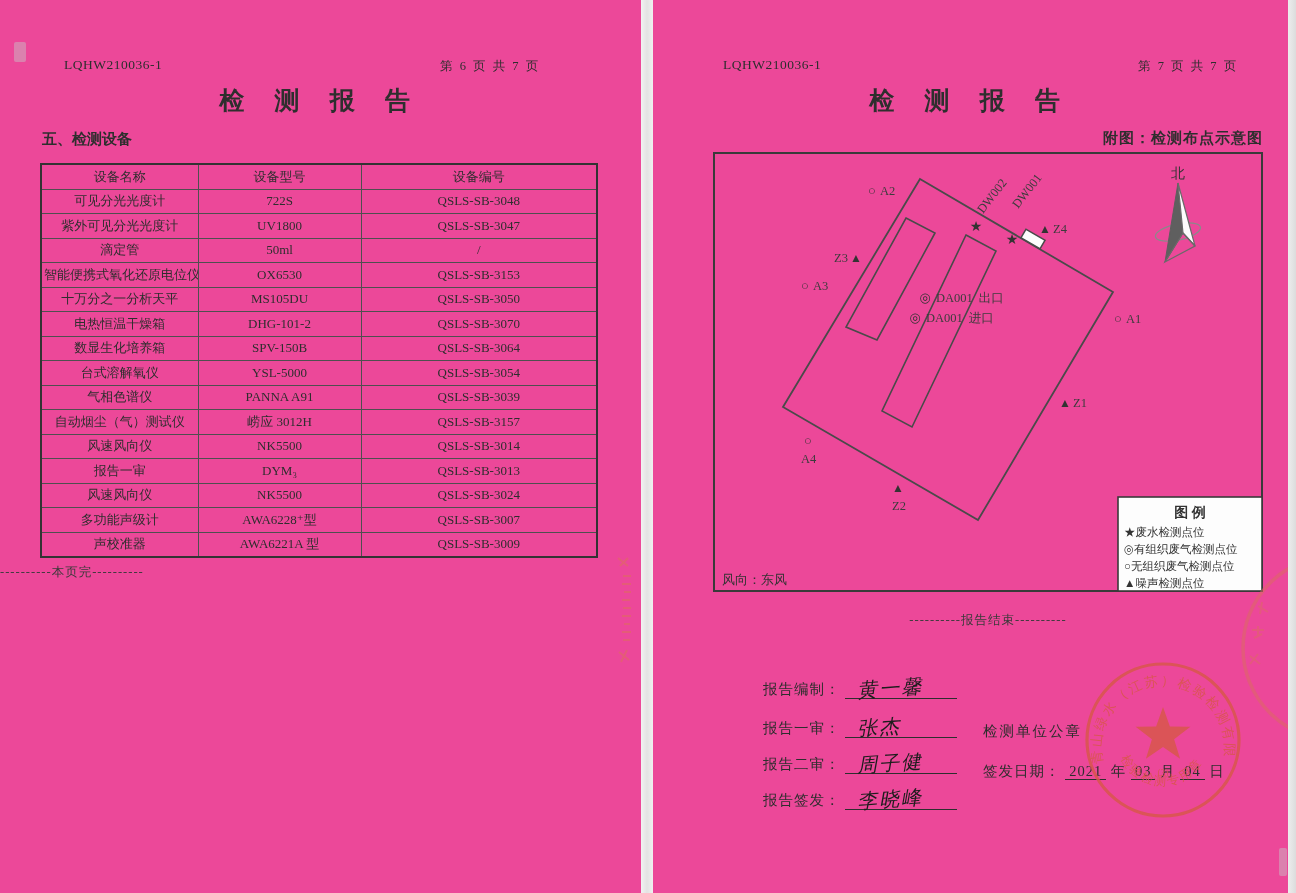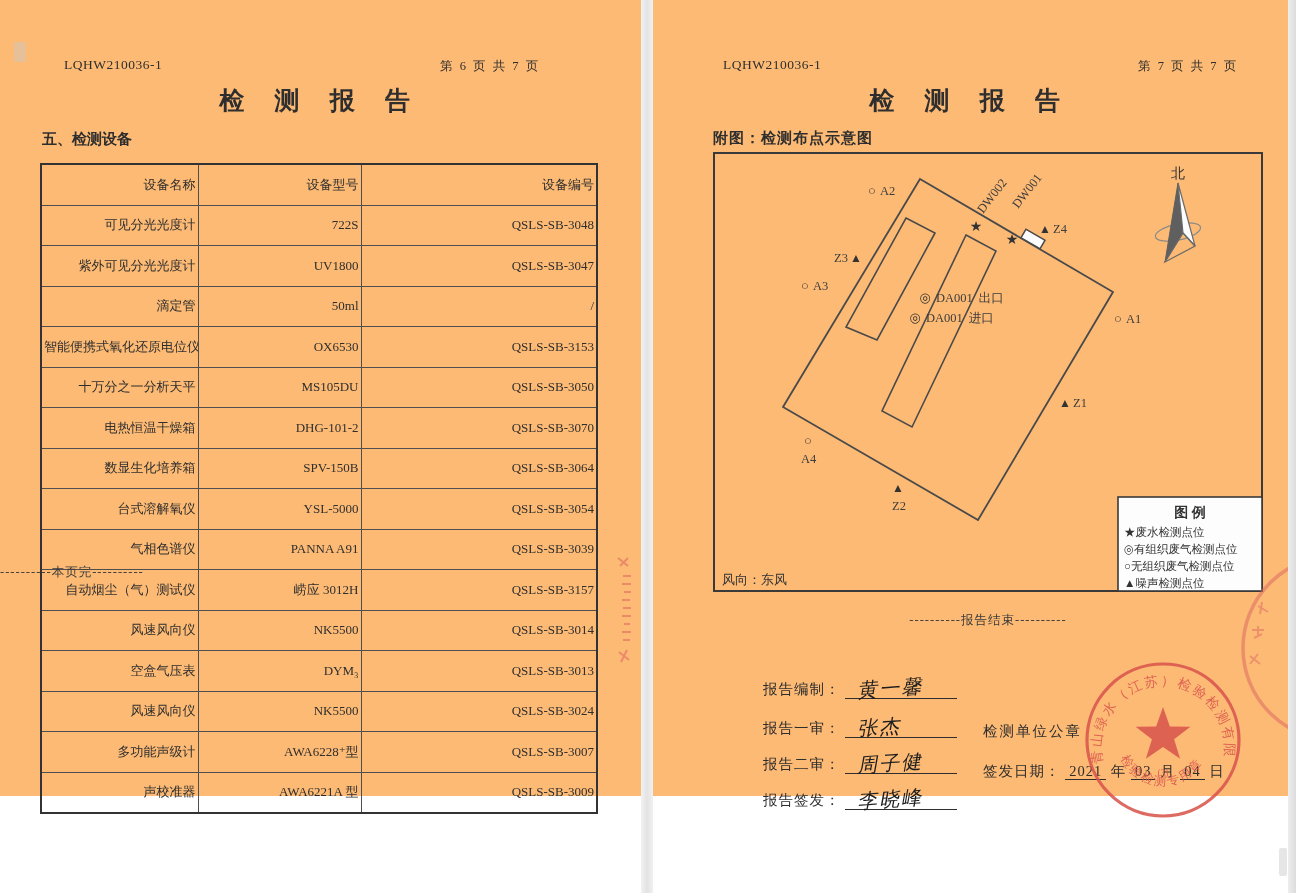--- a/index.html
+++ b/index.html
@@ -1,38 +1,38 @@
 <!DOCTYPE html>
 <html><head>
 <meta charset="utf-8">
 <style>
   html,body{margin:0;padding:0;background:#ffffff;}
   .canvas{position:relative;width:1296px;height:893px;background:#ffffff;overflow:hidden;
           font-family:"Liberation Serif","DejaVu Serif",serif;color:#2e2e2e;}
-  .page{position:absolute;top:0;height:796px;background:#fdba74;}
+  .page{position:absolute;top:0;height:893px;background:#ec4899;}
   .page-left{left:0;width:641px;}
   .page-right{left:653px;width:635px;}
   .divider{position:absolute;top:0;left:641px;width:12px;height:893px;
            background:linear-gradient(90deg,#f2f2f2,#e3e3e3,#f0f0f0);}
   .right-strip{position:absolute;top:0;left:1288px;width:8px;height:893px;
            background:linear-gradient(90deg,#ededed,#dcdcdc);}
   .smudge{position:absolute;background:#c7c7c7;opacity:.45;border-radius:2px;}
 
   .report-no{position:absolute;font-size:13.5px;letter-spacing:.5px;}
   .page-ind{position:absolute;font-size:12.5px;letter-spacing:2px;}
   .doc-title{position:absolute;left:0;width:100%;text-align:center;font-size:25px;
              font-weight:600;letter-spacing:12px;top:84px;}
   .section-title{position:absolute;left:42px;top:130px;font-size:15px;font-weight:700;}
-  .sub-title{position:absolute;left:60px;width:550px;text-align:left;top:129px;
+  .sub-title{position:absolute;left:60px;width:550px;text-align:right;top:129px;
              font-size:15px;font-weight:700;letter-spacing:1px;}
 
   table.equip{position:absolute;left:40px;top:163px;width:556px;border-collapse:collapse;
               table-layout:fixed;border:2px solid #333;}
-  table.equip td{border:1px solid #4f4f4f;height:23.5px;text-align:right;
-                 font-size:13px;padding:8px 2px;white-space:nowrap;overflow:hidden;margin-top:33px;}
+  table.equip td{border:1px solid #4f4f4f;height:23.5px;text-align:center;
+                 font-size:13px;padding:0 2px;white-space:nowrap;overflow:hidden;margin-top:33px;}
   .page-foot{position:absolute;left:0;width:100%;text-align:left;font-size:12.5px;
              letter-spacing:1px;color:#3a3a3a;} 
 
   .diagram-wrap{position:absolute;left:60px;top:152px;width:550px;height:440px;}
   .end-note{position:absolute;left:60px;width:550px;text-align:center;top:596px;
             font-size:12.5px;letter-spacing:1px;color:#3a3a3a;margin-top:16px;}
 
   .sig-row{position:absolute;left:110px;font-size:14.5px;letter-spacing:1px;white-space:nowrap;}
   .sig-line{display:inline-block;width:112px;border-bottom:1.5px solid #2e2e2e;
             position:relative;height:18px;vertical-align:bottom;margin-left:4px;}
@@ -117,21 +117,21 @@
             <td>自动烟尘（气）测试仪</td>
             <td>崂应 3012H</td>
             <td>QSLS-SB-3157</td>
           </tr>
       <tr>
             <td>风速风向仪</td>
             <td>NK5500</td>
             <td>QSLS-SB-3014</td>
           </tr>
       <tr>
-            <td>空盒气压表</td>
+            <td>报告一审</td>
             <td>DYM₃</td>
             <td>QSLS-SB-3013</td>
           </tr>
       <tr>
             <td>风速风向仪</td>
             <td>NK5500</td>
             <td>QSLS-SB-3024</td>
           </tr>
       <tr>
             <td>多功能声级计</td>

